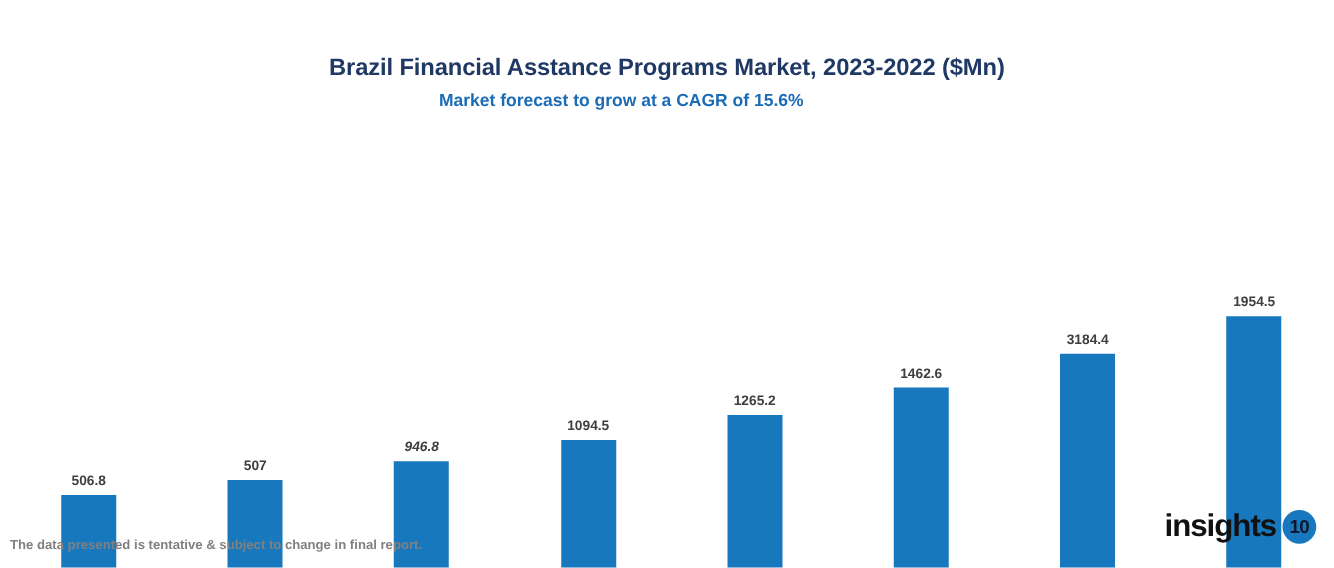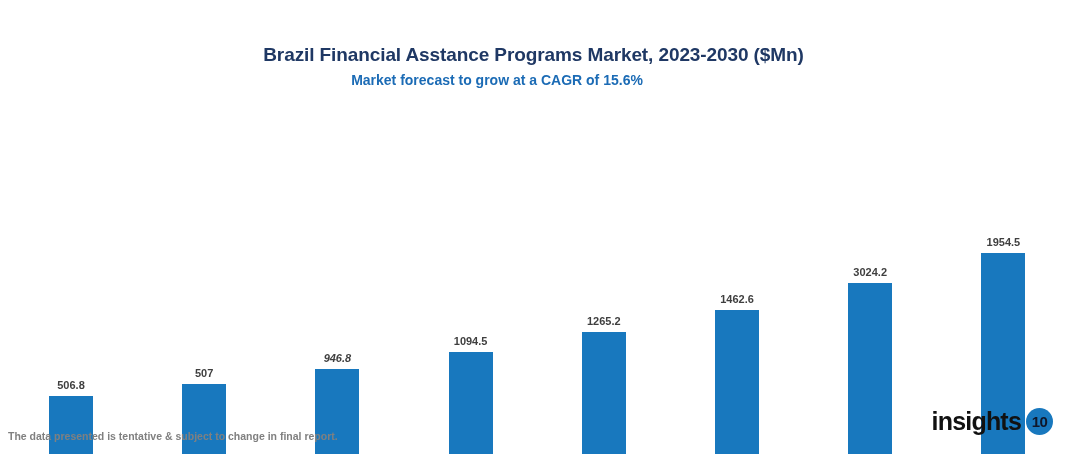--- a/index.html
+++ b/index.html
@@ -110,40 +110,40 @@
     align-items: center;
     justify-content: center;
     letter-spacing: -0.5px;
   }
 </style>
 </head>
 <body>
 
 <div class="canvas">
 
-  <div class="title">Brazil Financial Asstance Programs Market, 2023-2030 ($Mn)</div>
+  <div class="title">Brazil Financial Asstance Programs Market, 2023-2022 ($Mn)</div>
   <div class="subtitle">Market forecast to grow at a CAGR of 15.6%</div>
 
   <div class="plot">
 
     <div id="bars-layer">
         <div class="bar" title="2023: 708.5" style="left: 49px; height: 81.5618px; bottom: auto; top: 296.438px; background: rgb(24, 120, 190);"></div>
         <div class="bar-label" style="left: 11px; top: 279.438px;">506.8</div>
         <div class="bar" title="2024F: 819" style="left: 182.2px; height: 94.2824px; bottom: auto; top: 283.718px; background: rgb(24, 120, 190);"></div>
         <div class="bar-label" style="left: 144.2px; top: 266.718px;">507</div>
         <div class="bar" title="2025F: 946.8" style="left: 315.4px; height: 108.995px; bottom: auto; top: 269.005px; background: rgb(24, 120, 190);"></div>
         <div class="bar-label" style="left: 277.4px; top: 252.005px; font-style: italic;">946.8</div>
         <div class="bar" title="2026F: 1094.5" style="left: 448.6px; height: 125.998px; bottom: auto; top: 252.002px; background: rgb(24, 120, 190);"></div>
         <div class="bar-label" style="left: 410.6px; top: 235.002px;">1094.5</div>
         <div class="bar" title="2027F: 1265.2" style="left: 581.8px; height: 145.649px; bottom: auto; top: 232.351px; background: rgb(24, 120, 190);"></div>
         <div class="bar-label" style="left: 543.8px; top: 215.351px;">1265.2</div>
         <div class="bar" title="2028F: 1462.6" style="left: 715px; height: 168.373px; bottom: auto; top: 209.627px; background: rgb(24, 120, 190);"></div>
         <div class="bar-label" style="left: 677px; top: 192.627px;">1462.6</div>
         <div class="bar" title="2029F: 1690.7" style="left: 848.2px; height: 194.632px; bottom: auto; top: 183.368px; background: rgb(24, 120, 190);"></div>
-        <div class="bar-label" style="left: 810.2px; top: 166.368px;">3024.2</div>
+        <div class="bar-label" style="left: 810.2px; top: 166.368px;">3184.4</div>
         <div class="bar" title="2030F: 1954.5" style="left: 981.4px; height: 225px; bottom: auto; top: 153px; background: rgb(24, 120, 190);"></div>
         <div class="bar-label" style="left: 943.4px; top: 136px;">1954.5</div>
       </div>
   </div>
 
   <div class="footer-note">The data presented is tentative &amp; subject to change in final report.</div>
 
   <div class="logo">
     <span class="logo-word">insights</span>
     <span class="logo-badge">10</span>

